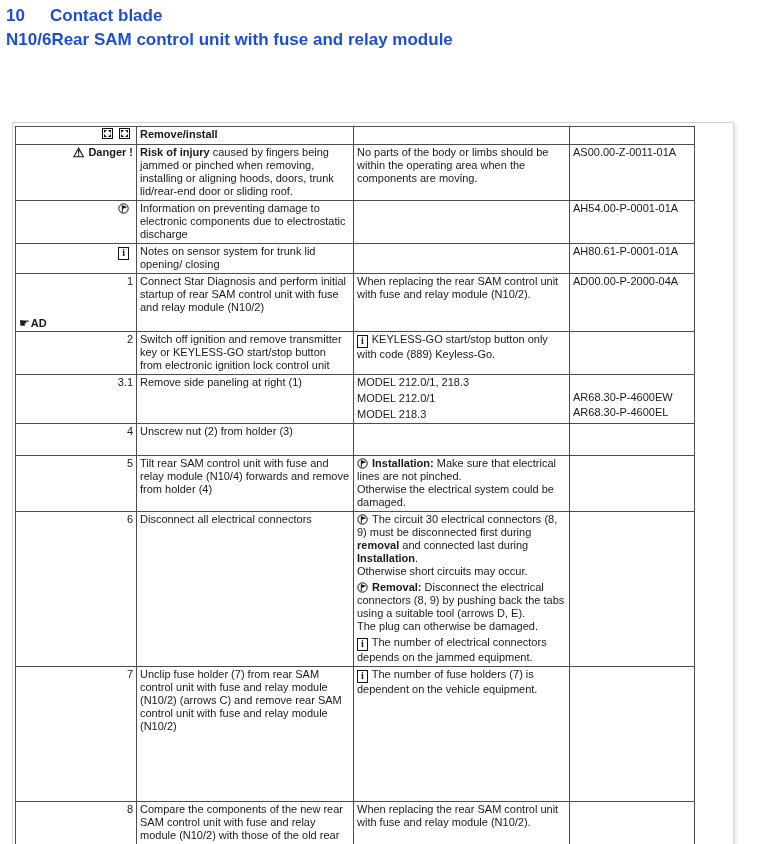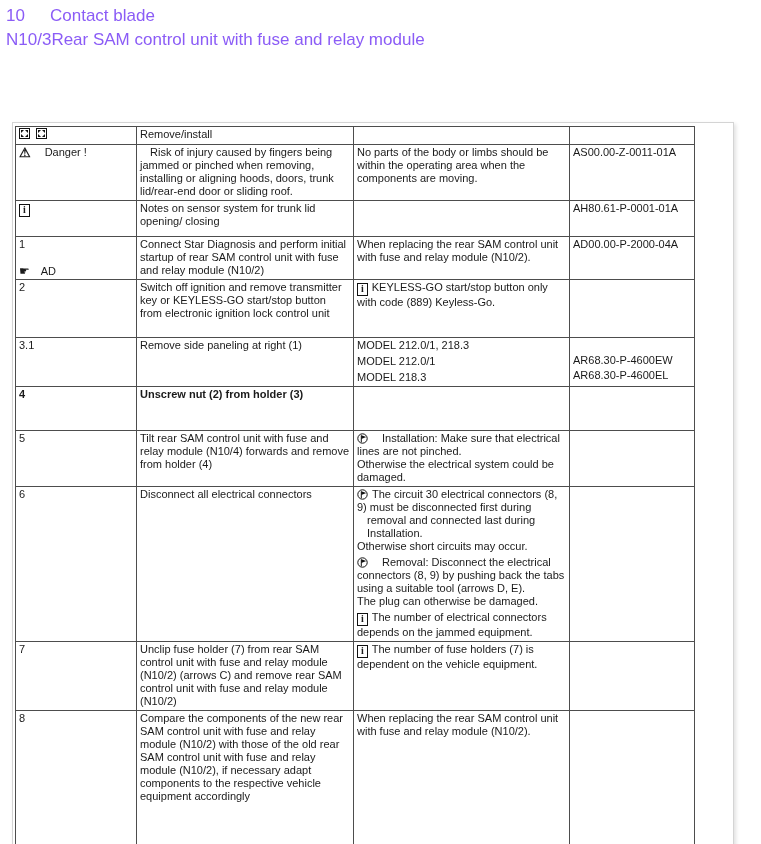--- a/index.html
+++ b/index.html
@@ -6,21 +6,21 @@
   html,body { margin:0; padding:0; }
   body {
     width: 761px; height: 844px;
     background: #ffffff;
     font-family: "Liberation Sans", sans-serif;
     color: #1a1a1a;
     overflow: hidden;
   }
   
   .page-header { margin: 4px 0 0 6px; }
-  .page-header .hline { font-size: 17px; line-height: 24px; color: #8b5cf6; }
+  .page-header .hline { font-size: 17px; line-height: 24px; color: #1d4ed8; font-weight: bold; }
   .page-header .hcode { display: inline-block; min-width: 44px; }
   
   .panel {
     margin: 70px 0 0 12px;
     width: 722px;
     background: #fff;
     border: 1px solid #d4d4d4;
     box-shadow: 2px 2px 4px rgba(0,0,0,0.12);
     padding: 3px 2px 0 2px;
   }
@@ -31,35 +31,35 @@
     width: 679px;
     font-size: 11px;
     line-height: 13px;
   }
   table.proc td {
     border: 1px solid #4d4d4d;
     vertical-align: top;
     padding: 1px 3px 2px 3px;
     overflow-wrap: break-word;
   }
-  td.c1 { position: relative; }
-  .b { font-weight: normal; margin-left: 10px; }
+  td.c1 { position: relative; text-align: right; }
+  .b { font-weight: bold; }
   .seg { white-space: pre-wrap; }
   .note-p { margin: 0 0 3px 0; white-space: pre-wrap; }
   .note-p:last-child { margin-bottom: 0; }
   .code-line { min-height: 13px; margin-bottom: 2px; }
   td.code-bottom { vertical-align: bottom; margin-top: 27px; }
   .step-footer { position: absolute; left: 3px; bottom: 1px; white-space: nowrap; }
   
   tbody tr:nth-child(1)  td { height: 56px; }
   tbody tr:nth-child(2)  td { height: 36px; }
   tbody tr:nth-child(3)  td { height: 26px; }
   tbody tr:nth-child(4)  td { height: 58px; }
   tbody tr:nth-child(5)  td { height: 38px; }
-  tbody tr:nth-child(6)  td { height: 44px; font-weight: bold; }
+  tbody tr:nth-child(6)  td { height: 44px; }
   tbody tr:nth-child(7)  td { height: 32px; }
   tbody tr:nth-child(8)  td { height: 14px; }
   tbody tr:nth-child(9)  td { height: 48px; }
   tbody tr:nth-child(10) td { height: 135px; }
   tbody tr:nth-child(11) td { height: 52px; }
   tbody tr:nth-child(12) td { height: 76px; }
   tbody tr:nth-child(13) td { height: 14px; }
   thead td { height: 18px; }
   
   .icon-warning { font-size: 13px; font-weight: bold; vertical-align: -1px; margin-right: 4px; }
@@ -74,21 +74,21 @@
   svg.icon-expand { vertical-align: -1px; margin-right: 3px; }
 </style>
 </head>
 <body>
 
 <div class="page-header">
   <div class="hline">
     <span class="hcode">10</span><span>Contact blade</span>
   </div>
   <div class="hline">
-    <span class="hcode">N10/3</span><span>Rear SAM control unit with fuse and relay module</span>
+    <span class="hcode">N10/6</span><span>Rear SAM control unit with fuse and relay module</span>
   </div>
 </div>
 
 <div class="panel">
   <table class="proc">
     <colgroup>
       <col style="width:121px">
         <col style="width:217px">
         <col style="width:216px">
         <col style="width:125px">
@@ -121,20 +121,32 @@
           <td class="c1"><span class="icon-warning">⚠</span><span class="b">Danger !</span></td>
           <td><span class="seg b">Risk of injury </span><span class="seg">caused by fingers being jammed or pinched when removing, installing or aligning hoods, doors, trunk lid/rear-end door or sliding roof.</span></td>
           <td>
             <div class="note-p"><span class="seg">No parts of the body or limbs should be within the operating area when the components are moving.</span></div>
           </td>
           <td>
             <div class="code-line">AS00.00-Z-0011-01A</div>
           </td>
         </tr>
         <tr>
+          <td class="c1"><svg width="11" height="11" viewBox="0 0 11 11" class="icon-damage">
+              <circle cx="5.5" cy="5.5" r="4.7" fill="none" stroke="#111" stroke-width="1"></circle>
+              <path d="M4.3 2.3 V9.2" stroke="#111" stroke-width="1"></path>
+              <path d="M4.3 2.3 L9.3 4.1 L4.3 6 Z" fill="#111"></path>
+            </svg></td>
+          <td><span class="seg">Information on preventing damage to electronic components due to electrostatic discharge</span></td>
+          <td></td>
+          <td>
+            <div class="code-line">AH54.00-P-0001-01A</div>
+          </td>
+        </tr>
+        <tr>
           <td class="c1"><span class="icon-info">i</span></td>
           <td><span class="seg">Notes on sensor system for trunk lid opening/ closing</span></td>
           <td></td>
           <td>
             <div class="code-line">AH80.61-P-0001-01A</div>
           </td>
         </tr>
         <tr>
           <td class="c1"><span>1</span><span class="step-footer"><span class="icon-hand">☛</span><span class="b">AD</span></span></td>
           <td><span class="seg">Connect Star Diagnosis and perform initial startup of rear SAM control unit with fuse and relay module (N10/2)</span></td>

